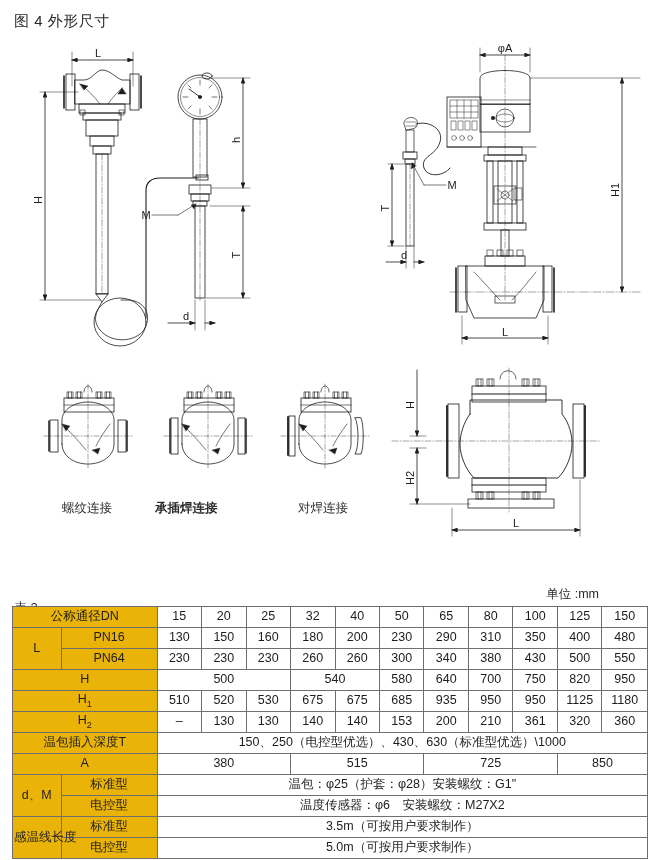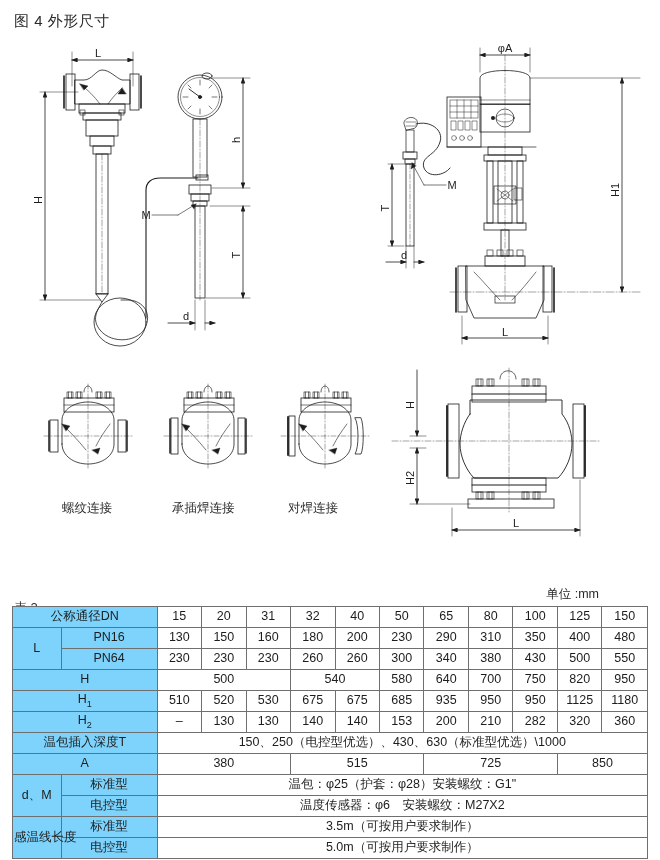--- a/index.html
+++ b/index.html
@@ -28,42 +28,42 @@
   
   .draw{position:absolute;left:0;top:0;width:660px;height:575px;}
   .draw svg{display:block;}
 
   
   .captions{position:absolute;left:0;top:488px;width:420px;}
   .cap{
     position:absolute;font-size:12.5px;color:#2d2d2d;white-space:nowrap;margin-top:12px;
   }
   .cap1{left:62px;}
-  .cap2{left:172px;}
-  .cap3{left:288px;}
+  .cap2{left:155px;font-weight:bold;}
+  .cap3{left:298px;}
 
   
   .tbl-wrap{position:absolute;left:12px;top:606px;width:636px;}
   table.spec{
     border-collapse:collapse;
     width:636px;
     table-layout:fixed;
     font-size:12.5px;
     color:#1d1d1d;
   }
   table.spec td{
     border:1px solid #6f6f6f;
     height:20px;
     text-align:center;
     vertical-align:middle;
     padding:0 1px;
     line-height:1.05;
     white-space:nowrap;
   }
-  td.hd{background:#7dd3fc;font-weight:normal;}
+  td.hd{background:#eab308;font-weight:normal;}
   td.val{background:#ffffff;}
   .sub{font-size:9px;vertical-align:sub;}
   .tall{height:21px;}
 </style>
 </head>
 <body>
 
 <div class="page">
 
   <div class="fig-title">图 4 外形尺寸</div>
@@ -463,21 +463,21 @@
       <col style="width:44px">
           <col style="width:44px">
           <col style="width:45px">
     </colgroup>
 
     <tbody>
           <tr>
       <td class="hd" colspan="3">公称通径DN</td>
       <td class="val">15</td>
       <td class="val">20</td>
-      <td class="val">31</td>
+      <td class="val">25</td>
       <td class="val">32</td>
       <td class="val">40</td>
       <td class="val">50</td>
       <td class="val">65</td>
       <td class="val">80</td>
       <td class="val">100</td>
       <td class="val">125</td>
       <td class="val">150</td>
     </tr>
 
@@ -542,21 +542,21 @@
     <tr>
       <td class="hd" colspan="3"><span>H</span><span class="sub">2</span></td>
       <td class="val">–</td>
       <td class="val">130</td>
       <td class="val">130</td>
       <td class="val">140</td>
       <td class="val">140</td>
       <td class="val">153</td>
       <td class="val">200</td>
       <td class="val">210</td>
-      <td class="val">282</td>
+      <td class="val">361</td>
       <td class="val">320</td>
       <td class="val">360</td>
     </tr>
 
     <tr>
       <td class="hd" colspan="3">温包插入深度T</td>
       <td class="val" colspan="11">150、250（电控型优选）、430、630（标准型优选）\1000</td>
     </tr>
 
     <tr>

